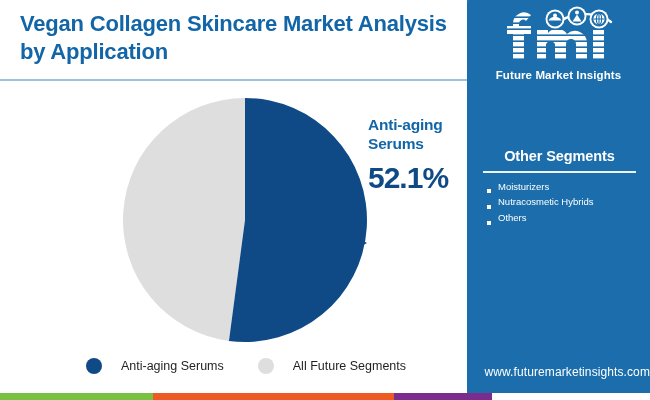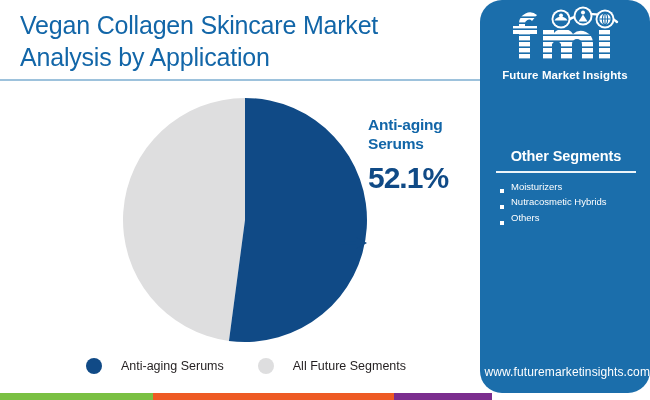--- a/index.html
+++ b/index.html
@@ -13,41 +13,40 @@
     position:relative;
     width:650px; height:400px;
     background:#ffffff;
   }
 
   
   #header-title {
     position:absolute;
     left:20px; top:10px;
     width:450px;
-    font-size:25px;
-    font-weight:normal;
+    font-size:22px;
+    font-weight:bold;
     line-height:1.27;
     letter-spacing:-0.2px;
     color:#1266a8;
   }
   #header-divider {
     position:absolute;
     left:0px; top:79px;
     width:492px; height:2px;
     background:#9dc2dc;
   }
 
   
   #sidebar {
     position:absolute;
     right:0; top:0;
-    width:170px; height:393px;
+    width:183px; height:393px;
     background:#1b6eab;
     overflow:hidden;
-    border-radius:22px;
   }
   #sidebar-texture {
     position:absolute; inset:0;
     background:
       linear-gradient(115deg, rgba(255,255,255,0.035) 0 2px, transparent 2px 26px),
       linear-gradient(65deg, rgba(255,255,255,0.025) 0 1px, transparent 1px 34px),
       linear-gradient(160deg, rgba(255,255,255,0.02) 0 1px, transparent 1px 48px);
     pointer-events:none;
   }
 

